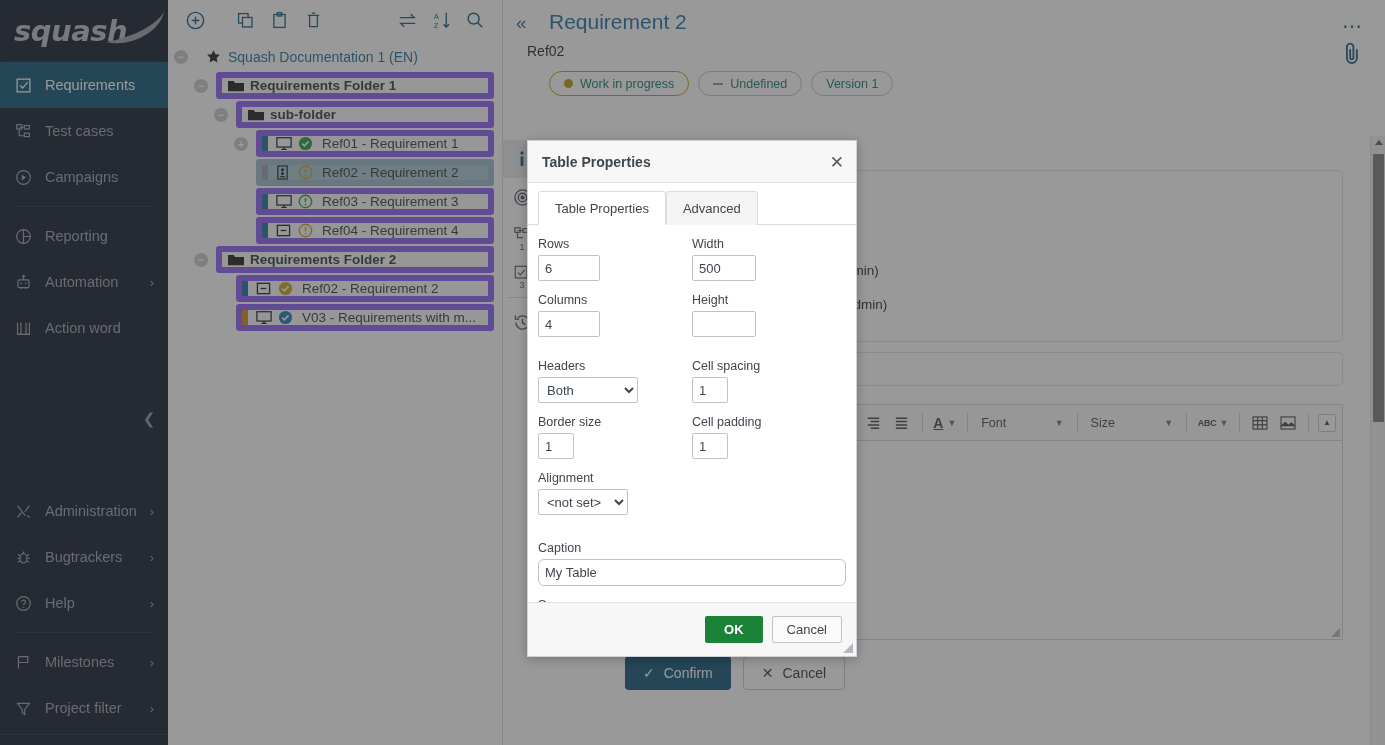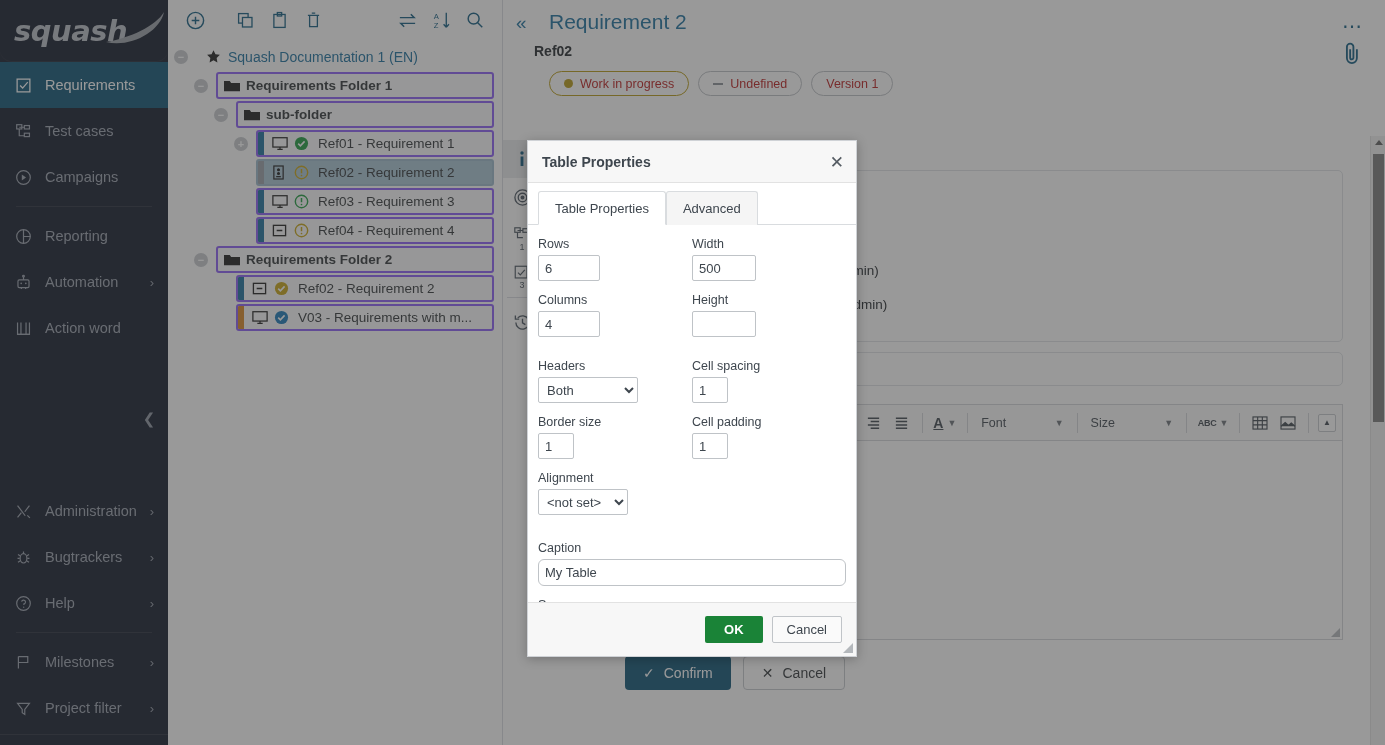--- a/index.html
+++ b/index.html
@@ -92,21 +92,21 @@
     width: 14px; height: 14px; border-radius: 50%;
     background: #c6c9ce; color: #fff;
     font-size: 11px; line-height: 12px;
     display:flex; align-items:center; justify-content:center;
     cursor:pointer; flex: none; font-weight: bold;
   }
   .tree-expander.plus { background:#c6c9ce; }
   .tree-node {
     flex: 1; display:flex; align-items:center;
     height: 27px;
-    border: 2px solid #8b5cf6; border-radius: 3px;
+    border: 6px solid #8b5cf6; border-radius: 3px;
     background: #fbfbfc; padding-left: 6px; margin-right: 8px;
     cursor: pointer; overflow: hidden;
   }
   .tree-node.plain { border: none; background: transparent; }
   .tree-node.selected { background: #a8c4d4; border-color: #9bb9cb; }
   .lbar { width: 6px; height: 27px; flex: none; margin-right: 8px; }
   .lbar.blue { background: #1a6f9e; }
   .lbar.orange { background: #d98723; }
   .lbar.gray { background: #9aa0a8; }
   .node-ico { width: 22px; display:flex; align-items:center; flex:none; }
@@ -124,29 +124,29 @@
   .content-header { padding: 10px 0 0 0; position: relative; }
   .chevleft {
     position: absolute; left: 13px; top: 12px;
     color: #1a6f9e; font-size: 19px; cursor: pointer;
   }
   .req-title {
     margin-left: 46px; color: #1a6f9e;
     font-size: 21px; font-weight: normal;
   }
   .req-ref {
-    margin-left: 31px; margin-top: 9px;
-    font-size: 14px; font-weight: bold; color: #21262b;
+    margin-left: 24px; margin-top: 9px;
+    font-size: 14px; font-weight: normal; color: #21262b;
   }
   .chips { margin-left: 46px; margin-top: 12px; display:flex; gap: 9px; }
   .chip {
     height: 25px; border-radius: 13px;
     border: 1px solid #bcc0c5;
     display: flex; align-items: center;
-    padding: 0 14px; font-size: 12.5px; color: #b91c1c;
+    padding: 0 14px; font-size: 12.5px; color: #0f766e;
     cursor: pointer; background: #fff;
   }
   .chip.wip { border-color: #b79a14; }
   .dot { width: 9px; height: 9px; border-radius: 50%; margin-right: 7px; display:inline-block; }
   .dot.gold { background: #b79a14; }
   .dash { width: 10px; height: 2px; background: #8b9096; margin-right: 7px; display:inline-block; }
 
   .dots-menu {
     position: absolute; right: 22px; top: 14px;
     color: #0f5b80; font-size: 20px; letter-spacing: 1px; cursor:pointer;

